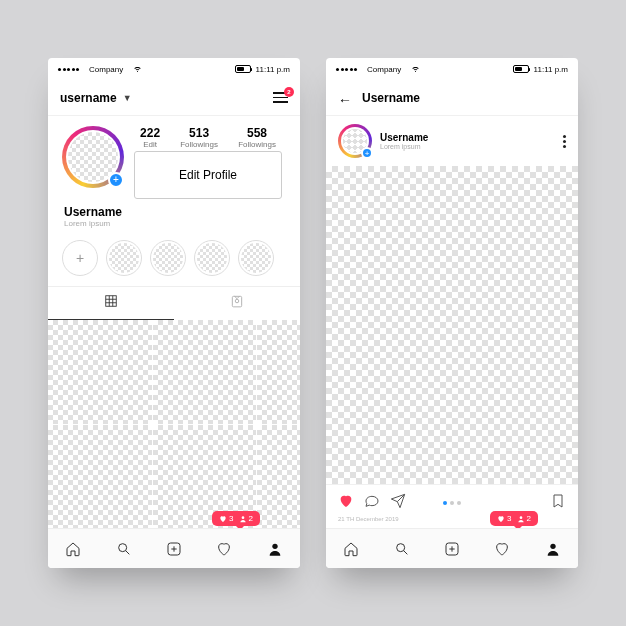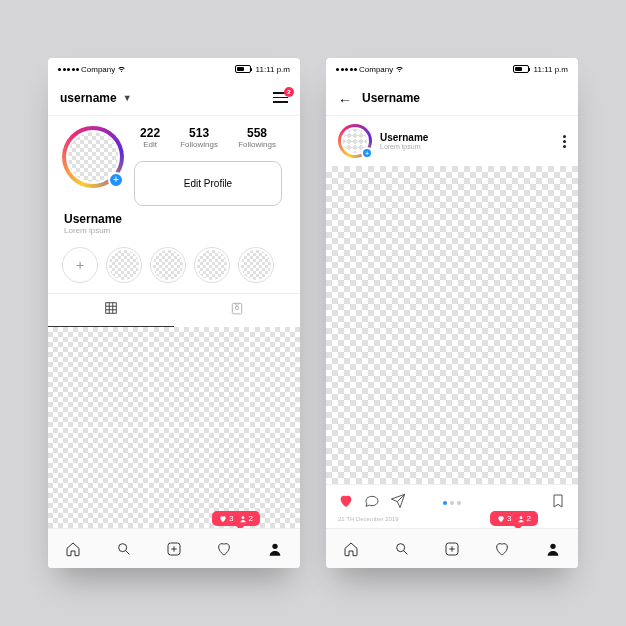--- a/index.html
+++ b/index.html
@@ -26,21 +26,21 @@
   
   .status-bar {
     height: 22px;
     display: flex;
     align-items: center;
     justify-content: space-between;
     padding: 0 10px;
     font-size: 8px;
     color: #000;
   }
-  .sb-left { display: flex; align-items: center; gap: 2px; }
+  .sb-left { display: flex; align-items: center; gap: 10px; }
   .dots { display: flex; gap: 1.5px; }
   .dots span { width: 3px; height: 3px; border-radius: 50%; background: #000; }
   .sb-right { display: flex; align-items: center; gap: 5px; }
   .battery { width: 16px; height: 8px; border: 1px solid #000; border-radius: 2px; position: relative; }
   .battery::after { content: ""; position: absolute; right: -2.5px; top: 1.5px; width: 1.5px; height: 3px; background: #000; border-radius: 1px; }
   .battery-fill { position: absolute; left: 1px; top: 1px; bottom: 1px; width: 55%; background: #000; border-radius: 1px; }
 
   
   .header {
     height: 36px;
@@ -83,27 +83,27 @@
     background-size: 8px 8px;
     background-position: 0 0, 0 4px, 4px -4px, -4px 0px;
     background-color: #fff;
   }
   .add-badge {
     position: absolute; bottom: 0; right: 0;
     width: 16px; height: 16px; border-radius: 50%;
     background: #1e90ff; border: 2px solid #fff;
     color: #fff; font-size: 10px; line-height: 12px; text-align: center;
   }
-  .stats-col { flex: 1; display: flex; flex-direction: column; gap: 12px; justify-content: center; }
+  .stats-col { flex: 1; display: flex; flex-direction: column; gap: 2px; justify-content: center; }
   .stats-row { display: flex; justify-content: space-around; text-align: center; }
   .stat .num { font-weight: 700; font-size: 12px; }
   .stat .lbl { font-size: 8px; color: #777; }
   .edit-btn {
-    border: 1px solid #ccc; border-radius: 9px;
-    font-size: 10px; text-align: center; padding: 16px 0;
+    border: 1px solid #ccc; border-radius: 3px;
+    font-size: 12px; text-align: center; padding: 16px 0;
     margin: 0 4px;
   }
   .bio { padding: 0 16px 8px; }
   .bio .uname { font-weight: 700; font-size: 12px; }
   .bio .lorem { font-size: 8px; color: #aaa; }
 
   
   .highlights { display: flex; gap: 8px; padding: 4px 14px 10px; }
   .hl {
     width: 36px; height: 36px; border-radius: 50%;

